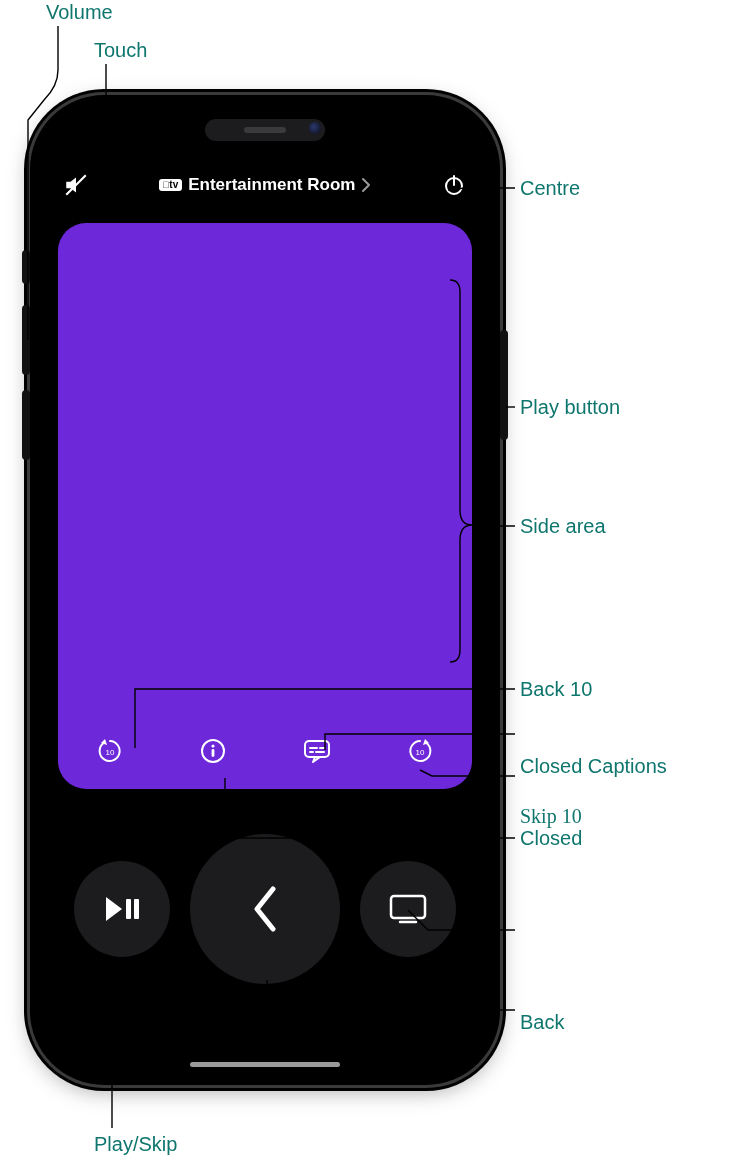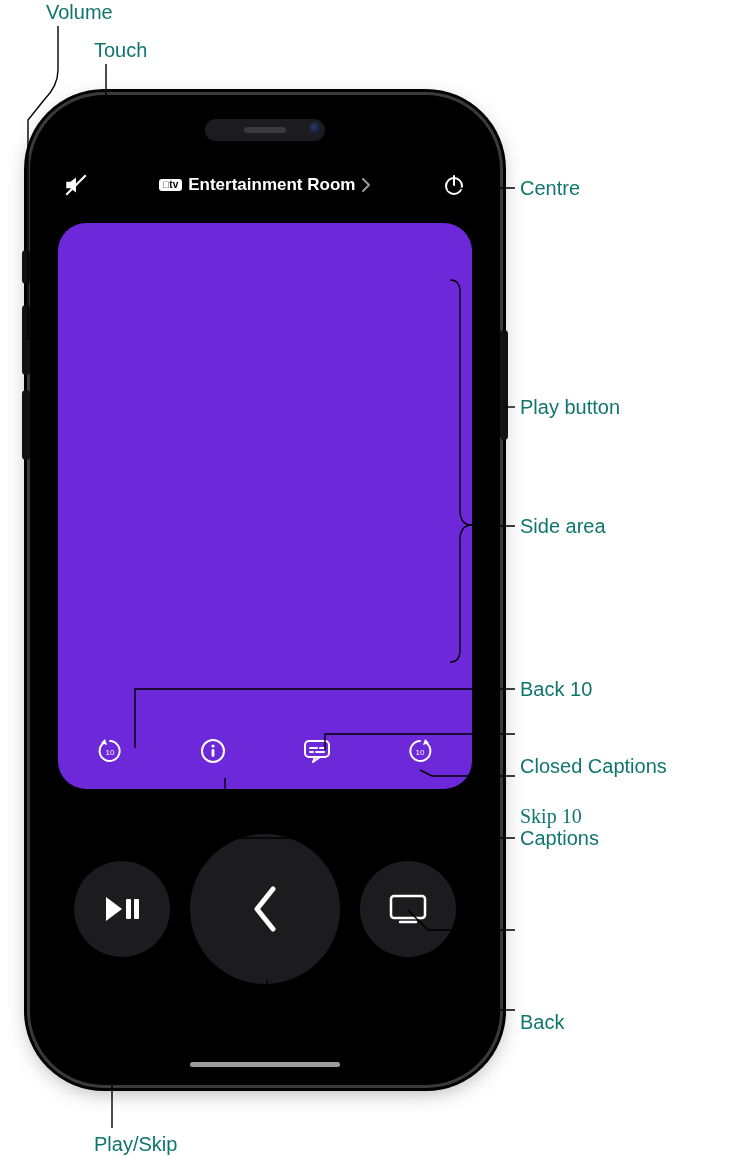--- a/index.html
+++ b/index.html
@@ -330,21 +330,21 @@
   </div>
 
   <div class="label" style="left:46px; top:0px;">Volume</div>
   <div class="label" style="left:94px; top:38px;">Touch</div>
   <div class="label" style="left:520px; top:176px;">Centre</div>
   <div class="label" style="left:520px; top:395px;">Play button</div>
   <div class="label" style="left:520px; top:514px;">Side area</div>
   <div class="label" style="left:520px; top:677px;">Back 10</div>
   <div class="label" style="left:520px; top:754px;">Closed Captions</div>
   <div class="label" style="left:520px; top:804px;font-family:Liberation Serif, serif;">Skip 10</div>
-  <div class="label" style="left:520px; top:826px;">Captions</div>
+  <div class="label" style="left:520px; top:826px;">Closed</div>
   <div class="label" style="left:520px; top:998px;margin-top:12px;">Back</div>
   <div class="label" style="left:94px; top:1132px;">Play/Skip</div>
 
   <svg class="leader" width="739" height="1165" style="left:0;top:0;">
 
     <path d="M 58 26 L 58 70 Q 58 86 44 100 L 28 120 L 28 340"></path>
 
     <path d="M 106 64 L 106 110 Q 106 150 92 170 L 92 182"></path>
 
     <path d="M 515 188 L 465 188 L 448 190"></path>

